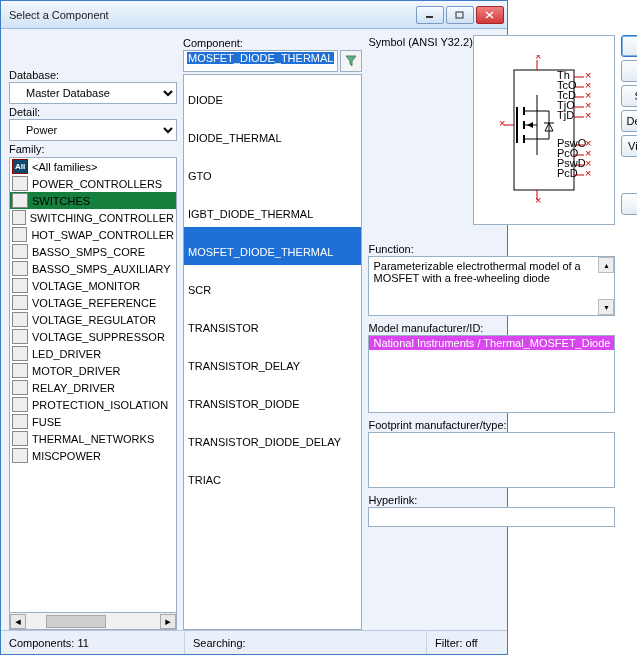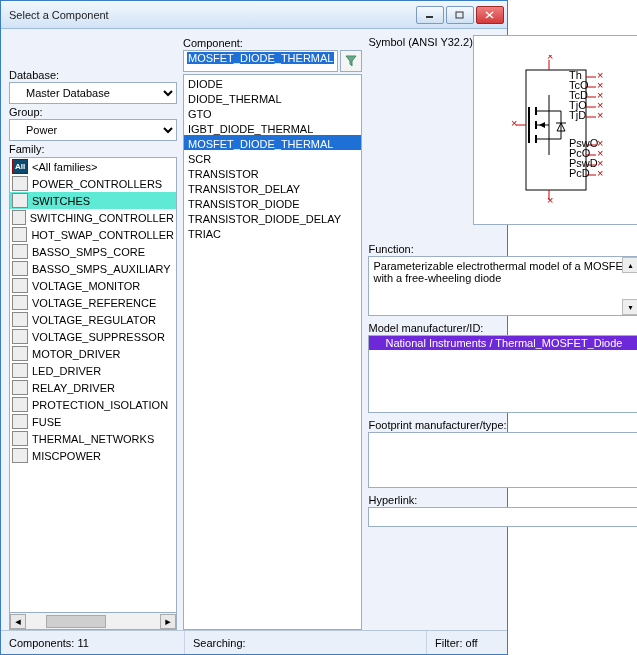--- a/index.html
+++ b/index.html
@@ -14,41 +14,41 @@
   .col { display:flex; flex-direction:column; min-height:0; }
   .col.left { width:168px;margin-top:32px; }
   .col.mid { width:190px; }
   .col.right { flex:1; }
   .col.btns { width:80px; gap:3px; }
   .label { margin-top:2px; margin-bottom:1px; color:#000; text-decoration: underline; text-decoration-color: transparent;}
   select.combo, .combo-div { width:100%; height:22px; border:1px solid #9aaec4; background:#fff; padding:1px 12px; }
   .family-list { flex:1; border:1px solid #9aaec4; background:#fff; overflow-y:auto; overflow-x:hidden; margin-top:1px; }
   .fam-item { display:flex; align-items:center; height:17px; padding:0 2px; gap:4px; white-space:nowrap; cursor:default;}
   .fam-item .fi { width:16px; height:15px; border:1px solid #888; background:#eee; font-size:8px; display:flex; align-items:center; justify-content:center; }
-  .fam-item.sel { background:#5eead4; }
+  .fam-item.sel { background:#15803d; }
   .fam-item .fi.red { background:#0c4a6e; color:#fff; border-color:#900; font-weight:bold;}
   .hscroll { height:17px; border:1px solid #9aaec4; border-top:none; background:#f1f1f1; display:flex; align-items:center; }
   .hscroll .arrow { width:16px; height:15px; border:1px solid #aaa; background:#e8e8e8; display:flex; align-items:center; justify-content:center;}
   .hscroll .thumb { width:60px; height:13px; margin-left:20px; background:#cfcfcf; border:1px solid #aaa;}
   .comp-input-row { display:flex; gap:2px; }
   .comp-input { flex:1; height:22px; border:1px solid #9aaec4; background:#fff; padding:1px 3px; }
   .comp-input .sel { background:#1e6fd6; color:#fff; padding:0 1px; display:inline-block;}
   .filter-btn { width:22px; height:22px; border:1px solid #9aaec4; background:#f4f4f4; display:flex; align-items:center; justify-content:center; cursor:pointer;}
   .comp-list { flex:1; border:1px solid #9aaec4; background:#fff; overflow:auto; margin-top:2px;}
-  .comp-item { padding:3px 4px; height:15px; white-space:nowrap; cursor:default;}
+  .comp-item { padding:19px 4px; height:15px; white-space:nowrap; cursor:default;}
   .comp-item.sel { background:#1e6fd6; color:#fff; }
   .symbol-box { height:190px; display:flex; flex-direction:row; }
   .symbol-title { text-align:center; padding:1px 0;}
   .symbol-canvas { flex:1; border:1px solid #9aaec4; background:#fff; display:flex; align-items:center; justify-content:center;}
   .textbox { border:1px solid #9aaec4; background:#fff; padding:3px 4px; overflow:auto; }
   .textbox.fn { height:60px; position:relative;}
   .textbox .sb-up, .textbox .sb-dn { position:absolute; right:0; width:16px; height:16px; background:#eee; border:1px solid #bbb; font-size:8px; display:flex; align-items:center; justify-content:center;}
   .textbox .sb-up { top:0;} .textbox .sb-dn { bottom:0;}
   .textbox.mm { height:78px; padding:0;}
-  .mm-item { background:#6d28d9; color:#fff; padding:1px 16px; white-space:nowrap; overflow:hidden;}
+  .mm-item { background:#d946ef; color:#fff; padding:1px 4px; white-space:nowrap; overflow:hidden;}
   .textbox.fp { height:56px;}
   .textbox.hl { height:20px;}
   .btn { height:22px; border:1px solid #8fa6c2; border-radius:3px; background:linear-gradient(#fdfefe,#e3ecf5); cursor:pointer; display:flex; align-items:center; justify-content:center; padding:0 4px; white-space:nowrap;}
   .btn.def { border:1px solid #2e78c8; box-shadow: inset 0 0 0 1px #7db3e8;}
   .statusbar { height:24px; border-top:1px solid #b8c6da; background:#eaf0fa; display:flex; align-items:center;}
   .status-seg { padding:0 8px; border-right:1px solid #c8d4e6; height:100%; display:flex; align-items:center;}
   .status-seg.a { width:184px;} .status-seg.b { flex:1;} .status-seg.c { width:80px; border-right:none;}
   svg.schem { width:130px; height:150px; }
   .gap { height:30px; }
 </style>
@@ -78,21 +78,21 @@
     </div>
   </div>
 
   <div class="content">
 
     <div class="col left">
       <div class="label">Database:</div>
       <select class="combo">
         <option>Master Database</option>
       </select>
-      <div class="label">Group:</div>
+      <div class="label">Detail:</div>
       <select class="combo">
         <option>Power</option>
       </select>
       <div class="label">Family:</div>
       <div class="family-list" id="family-list">
           <div class="fam-item">
             <span class="fi red">All</span>
             <span>&lt;All families&gt;</span>
           </div>
           <div class="fam-item">
@@ -130,25 +130,25 @@
           <div class="fam-item">
             <span class="fi"></span>
             <span>VOLTAGE_REGULATOR</span>
           </div>
           <div class="fam-item">
             <span class="fi"></span>
             <span>VOLTAGE_SUPPRESSOR</span>
           </div>
           <div class="fam-item">
             <span class="fi"></span>
+            <span>LED_DRIVER</span>
+          </div>
+          <div class="fam-item">
+            <span class="fi"></span>
             <span>MOTOR_DRIVER</span>
-          </div>
-          <div class="fam-item">
-            <span class="fi"></span>
-            <span>LED_DRIVER</span>
           </div>
           <div class="fam-item">
             <span class="fi"></span>
             <span>RELAY_DRIVER</span>
           </div>
           <div class="fam-item">
             <span class="fi"></span>
             <span>PROTECTION_ISOLATION</span>
           </div>
           <div class="fam-item">

